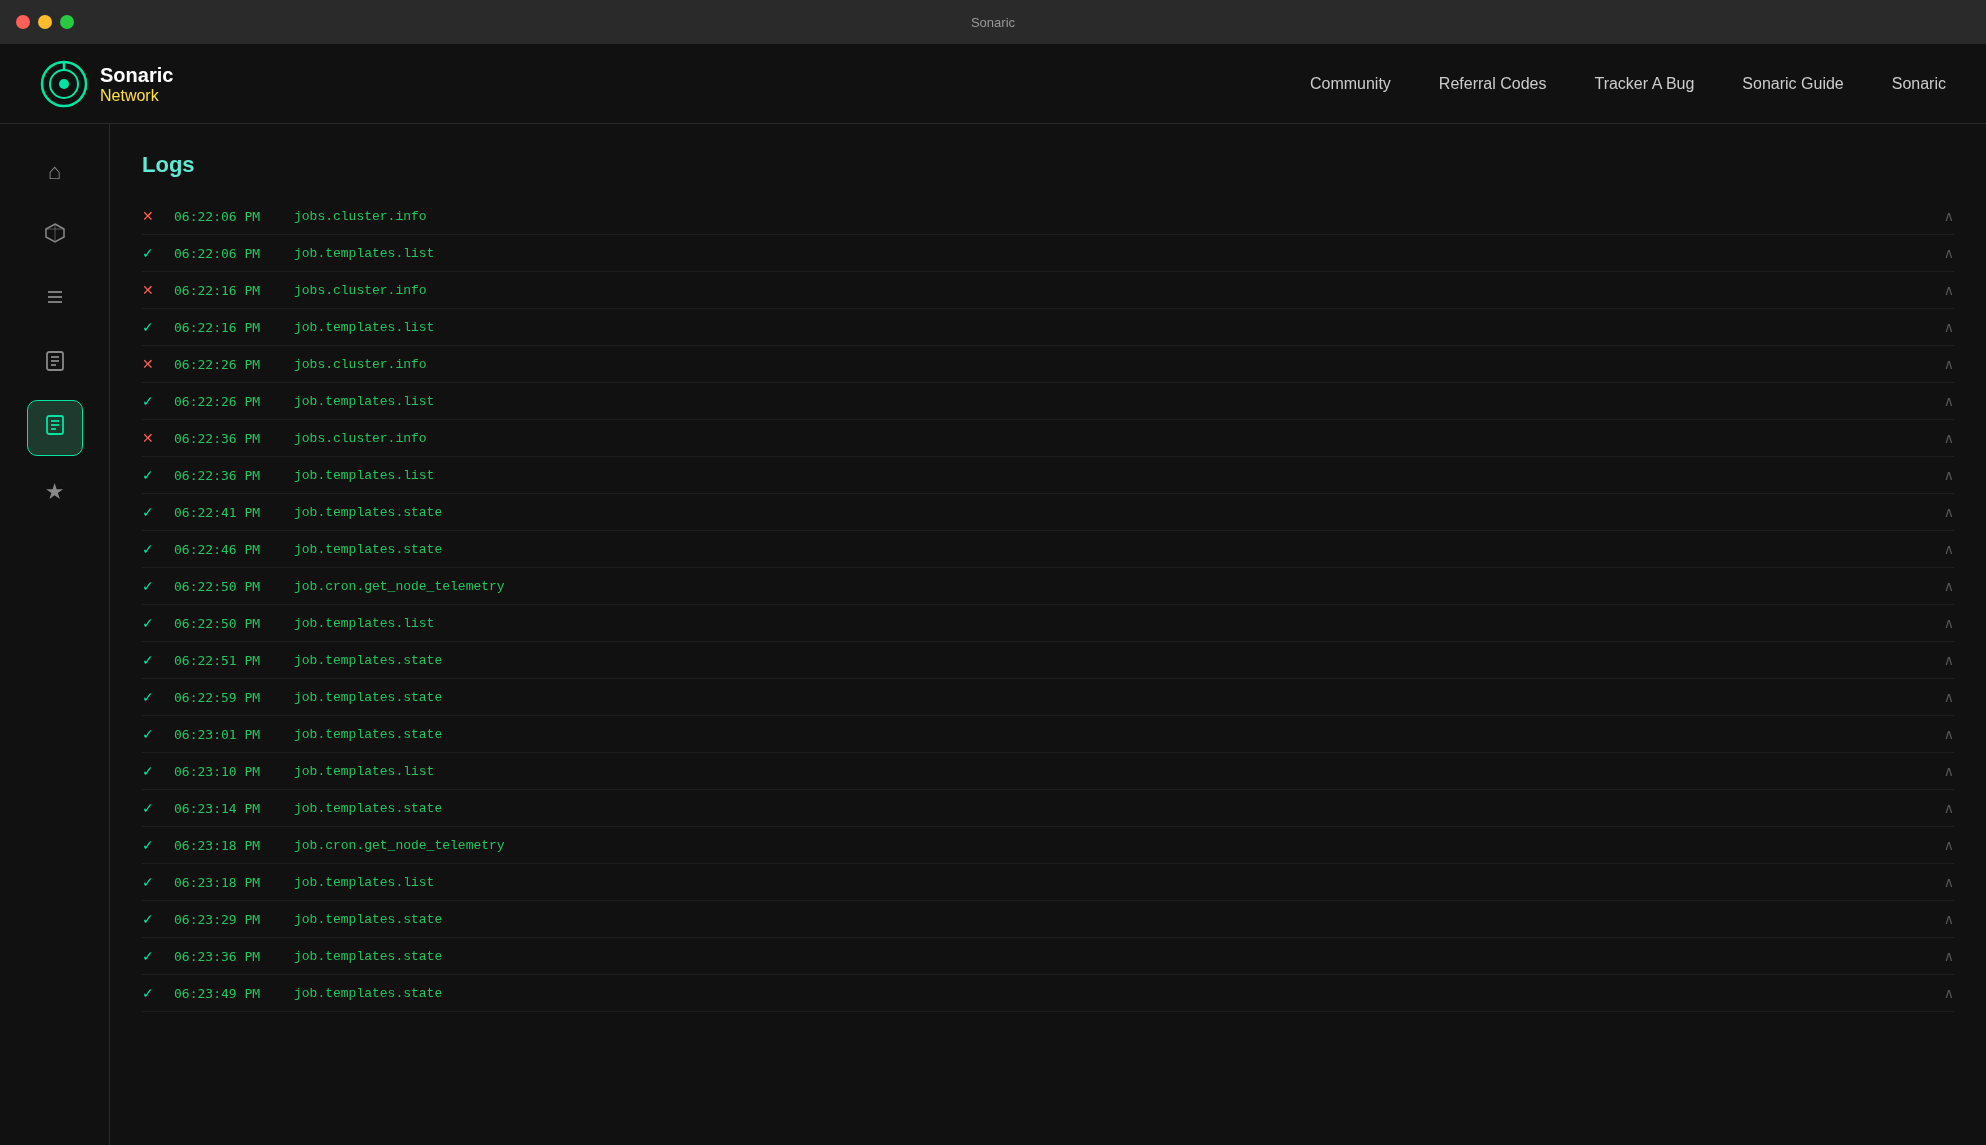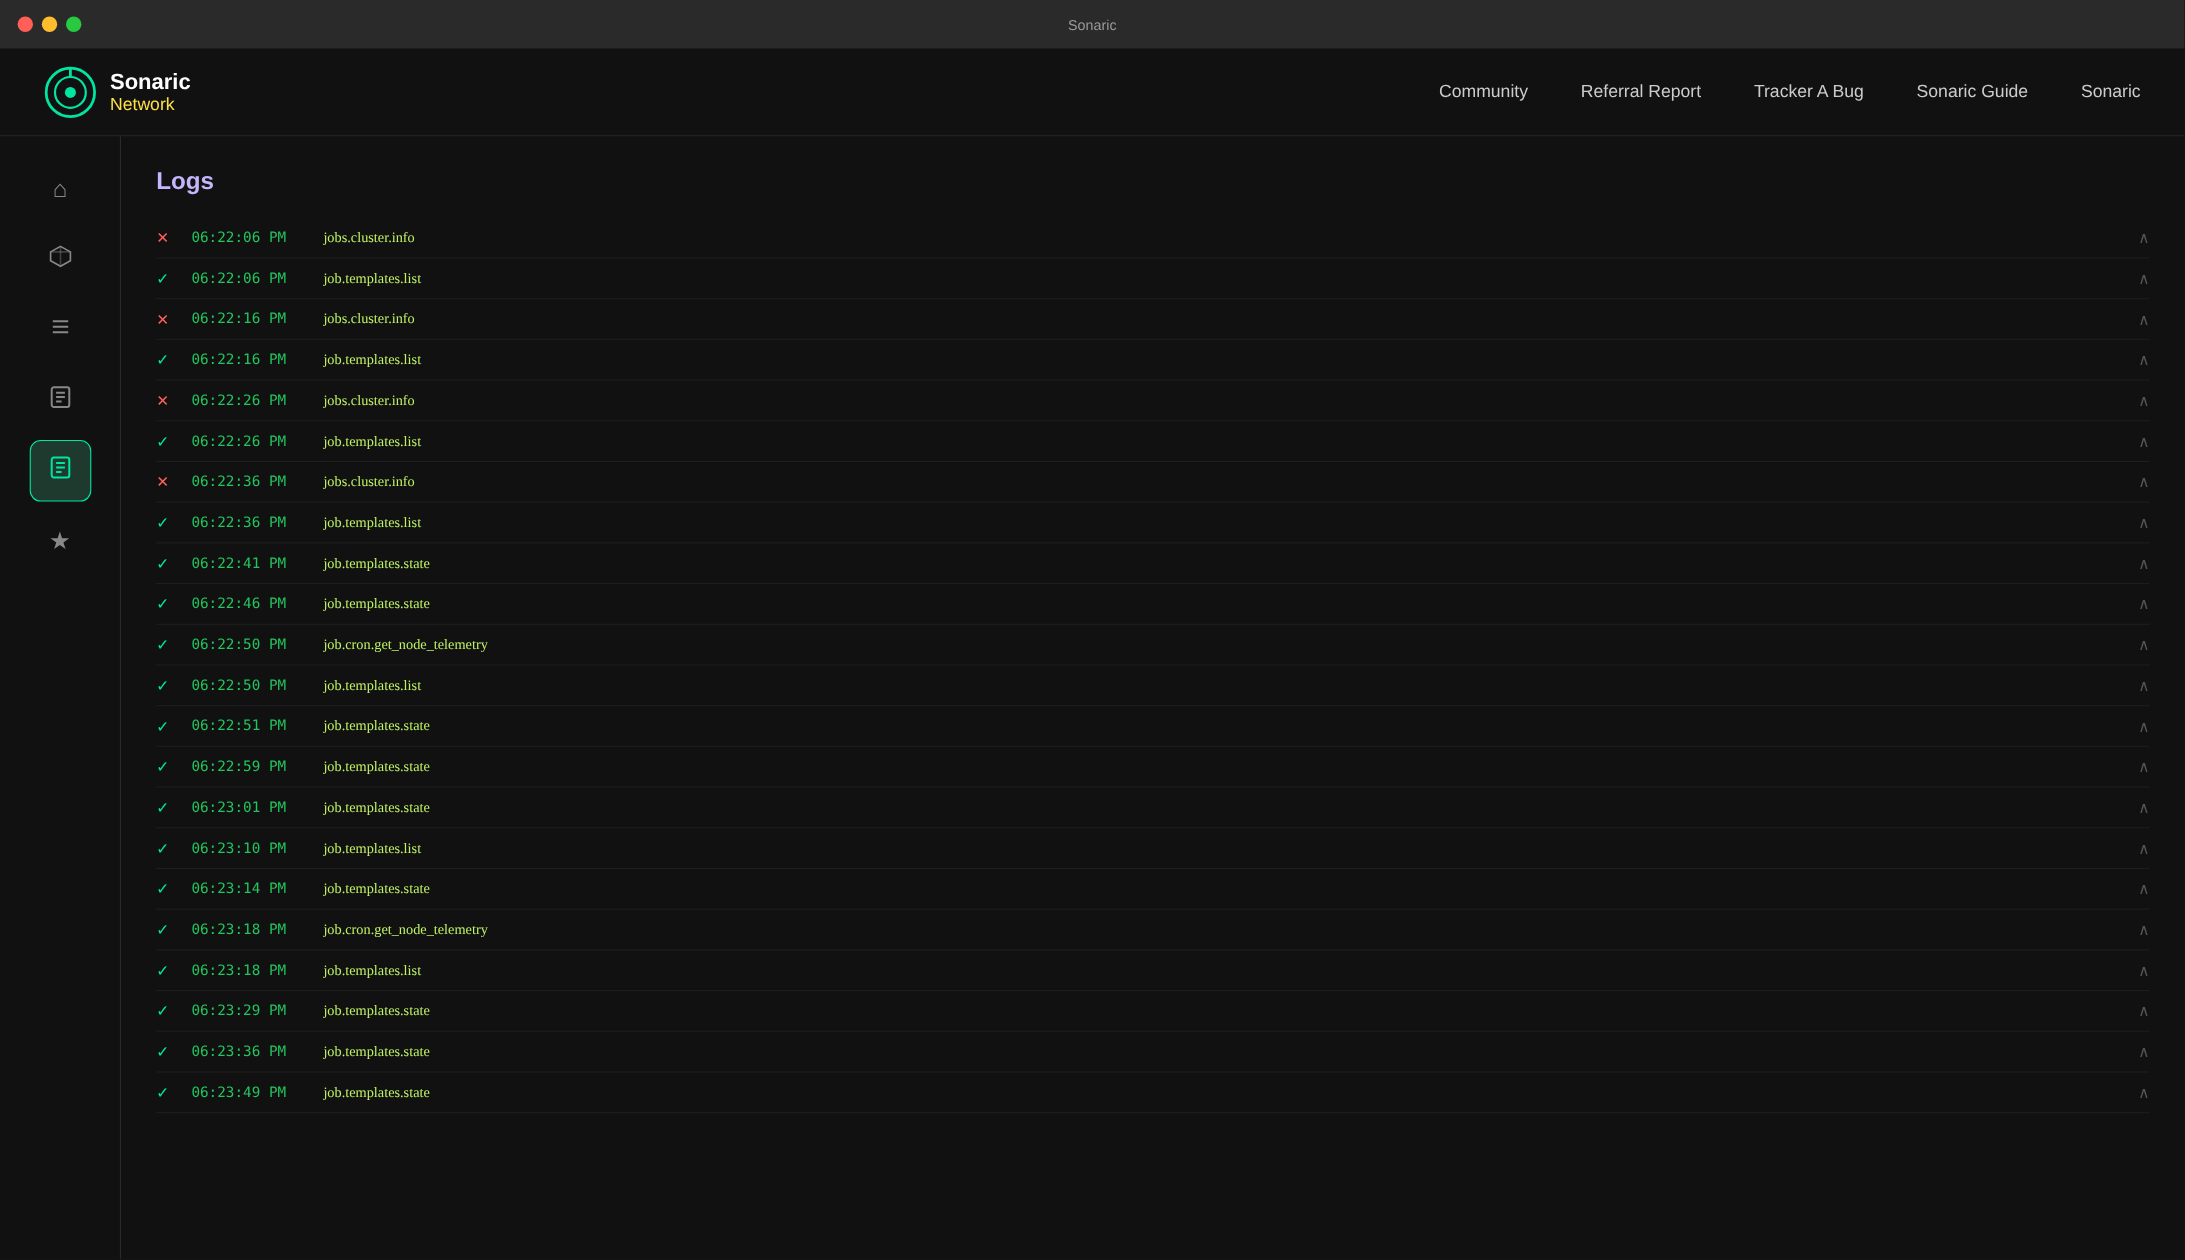--- a/index.html
+++ b/index.html
@@ -139,21 +139,21 @@
 
     
     .content {
       flex: 1;
       background: #111111;
       overflow-y: auto;
       padding: 28px 32px;
     }
 
     .page-title {
-      color: #c4b5fd;
+      color: #5eead4;
       font-size: 22px;
       font-weight: 600;
       margin-bottom: 20px;
     }
 
     
     .log-list {
       display: flex;
       flex-direction: column;
     }
@@ -183,23 +183,23 @@
 
     .log-timestamp {
       color: #22c55e;
       font-size: 13px;
       width: 120px;
       flex-shrink: 0;
       font-family: 'Menlo', 'Monaco', monospace;
     }
 
     .log-message {
-      color: #bef264;
+      color: #22c55e;
       font-size: 13px;
-      font-family: Liberation Serif, serif;
+      font-family: Liberation Mono, monospace;
       flex: 1;
     }
 
     .log-chevron {
       color: #555;
       font-size: 14px;
       margin-left: auto;
       padding-left: 20px;
     }
   </style>
@@ -224,21 +224,21 @@
       <circle cx="24" cy="24" r="5" fill="#00e5a0"></circle>
       <line x1="24" y1="2" x2="24" y2="10" stroke="#00e5a0" stroke-width="2.5"></line>
     </svg>
     <div class="logo-text">
       <span class="logo-name">Sonaric</span>
       <span class="logo-subtitle">Network</span>
     </div>
   </div>
   <nav class="nav-links">
     <a class="nav-link">Community</a>
-    <a class="nav-link">Referral Report</a>
+    <a class="nav-link">Referral Codes</a>
     <a class="nav-link">Tracker A Bug</a>
     <a class="nav-link">Sonaric Guide</a>
     <a class="nav-link">Sonaric</a>
   </nav>
 </div>
 
 <div class="main-layout">
 
   <div class="sidebar">
     <div class="sidebar-item">

